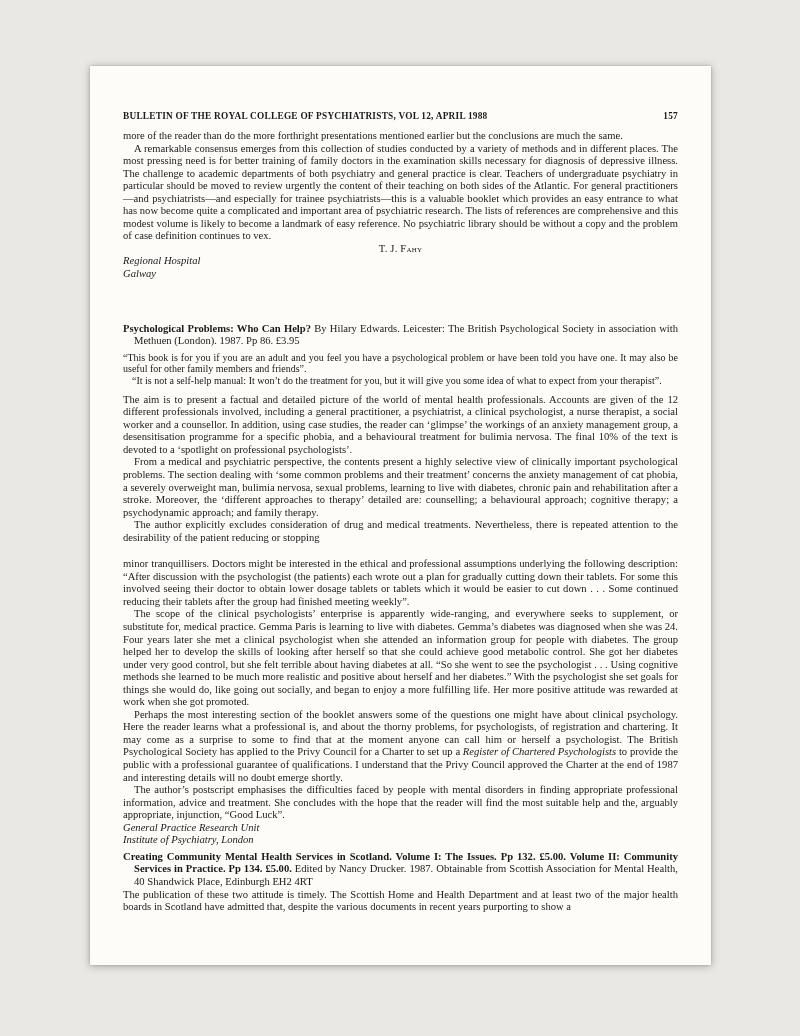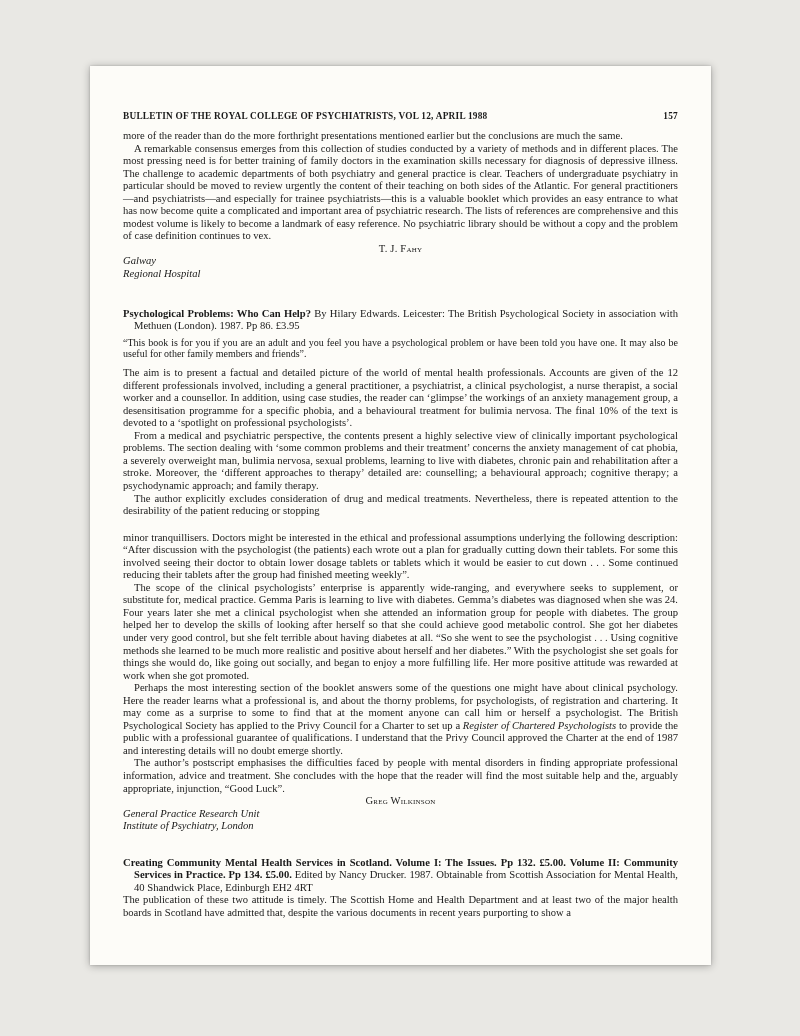--- a/index.html
+++ b/index.html
@@ -28,22 +28,22 @@
     flex: 1; min-width: 0;
     font-size: 10.6px; line-height: 1.185;
     color: #191919; text-align: justify;
   }
   .col p { margin: 0; }
   p.indent { text-indent: 11px; }
   .sig { text-align: center; font-variant: small-caps; letter-spacing: 0.2px; }
   .affil { font-style: italic; }
   .affil-gap { margin-top: 10px; }
   .affil-tight { margin-top: 1px; }
-  .review-edwards { margin-top: 27px; }
-  .review-drucker { margin-top: 24px; }
+  .review-edwards { margin-top: 42px; }
+  .review-drucker { margin-top: 4px; }
   .review-title { font-weight: bold; padding-left: 11px; text-indent: -11px; }
   .review-title .roman { font-weight: normal; }
   .quotes { font-size: 10px; line-height: 1.17; margin: 4px 0 7px 0; }
   .quotes p { margin: 0; }
   .quotes p.qindent { text-indent: 9px; }
   .italic { font-style: italic; margin-top: 48px; }
 </style>
 </head>
 <body>
 
@@ -54,45 +54,45 @@
     <span>157</span>
   </div>
 
   <div class="columns">
 
     <div class="col">
 
       <p>more of the reader than do the more forthright presentations mentioned earlier but the conclusions are much the same.</p>
       <p class="indent">A remarkable consensus emerges from this collection of studies conducted by a variety of methods and in different places. The most pressing need is for better training of family doctors in the examination skills necessary for diagnosis of depressive illness. The challenge to academic departments of both psychiatry and general practice is clear. Teachers of undergraduate psychiatry in particular should be moved to review urgently the content of their teaching on both sides of the Atlantic. For general practitioners—and psychiatrists—and especially for trainee psychiatrists—this is a valuable booklet which provides an easy entrance to what has now become quite a complicated and important area of psychiatric research. The lists of references are comprehensive and this modest volume is likely to become a landmark of easy reference. No psychiatric library should be without a copy and the problem of case definition continues to vex.</p>
       <p class="sig">T. J. Fahy</p>
+      <p class="affil affil-gap">Regional Hospital</p>
       <p class="affil">Galway</p>
-      <p class="affil affil-gap">Regional Hospital</p>
 
       <div class="review-edwards">
         <p class="review-title"><span>Psychological Problems: Who Can Help?</span><span class="roman"> By Hilary Edwards. Leicester: The British Psychological Society in association with Methuen (London). 1987. Pp 86. £3.95</span></p>
 
         <div class="quotes">
           <p>“This book is for you if you are an adult and you feel you have a psychological problem or have been told you have one. It may also be useful for other family members and friends”.</p>
+          <p class="qindent">“It is not a self-help manual: It won’t do the treatment for you, but it will give you some idea of what to expect from your therapist”.</p>
         </div>
 
         <p>The aim is to present a factual and detailed picture of the world of mental health professionals. Accounts are given of the 12 different professionals involved, including a general practitioner, a psychiatrist, a clinical psychologist, a nurse therapist, a social worker and a counsellor. In addition, using case studies, the reader can ‘glimpse’ the workings of an anxiety management group, a desensitisation programme for a specific phobia, and a behavioural treatment for bulimia nervosa. The final 10% of the text is devoted to a ‘spotlight on professional psychologists’.</p>
         <p class="indent">From a medical and psychiatric perspective, the contents present a highly selective view of clinically important psychological problems. The section dealing with ‘some common problems and their treatment’ concerns the anxiety management of cat phobia, a severely overweight man, bulimia nervosa, sexual problems, learning to live with diabetes, chronic pain and rehabilitation after a stroke. Moreover, the ‘different approaches to therapy’ detailed are: counselling; a behavioural approach; cognitive therapy; a psychodynamic approach; and family therapy.</p>
         <p class="indent">The author explicitly excludes consideration of drug and medical treatments. Nevertheless, there is repeated attention to the desirability of the patient reducing or stopping</p>
       </div>
 
     </div>
 
     <div class="col">
 
       <p>minor tranquillisers. Doctors might be interested in the ethical and professional assumptions underlying the following description: “After discussion with the psychologist (the patients) each wrote out a plan for gradually cutting down their tablets. For some this involved seeing their doctor to obtain lower dosage tablets or tablets which it would be easier to cut down . . . Some continued reducing their tablets after the group had finished meeting weekly”.</p>
       <p class="indent">The scope of the clinical psychologists’ enterprise is apparently wide-ranging, and everywhere seeks to supplement, or substitute for, medical practice. Gemma Paris is learning to live with diabetes. Gemma’s diabetes was diagnosed when she was 24. Four years later she met a clinical psychologist when she attended an information group for people with diabetes. The group helped her to develop the skills of looking after herself so that she could achieve good metabolic control. She got her diabetes under very good control, but she felt terrible about having diabetes at all. “So she went to see the psychologist . . . Using cognitive methods she learned to be much more realistic and positive about herself and her diabetes.” With the psychologist she set goals for things she would do, like going out socially, and began to enjoy a more fulfilling life. Her more positive attitude was rewarded at work when she got promoted.</p>
       <p class="indent"><span>Perhaps the most interesting section of the booklet answers some of the questions one might have about clinical psychology. Here the reader learns what a professional is, and about the thorny problems, for psychologists, of registration and chartering. It may come as a surprise to some to find that at the moment anyone can call him or herself a psychologist. The British Psychological Society has applied to the Privy Council for a Charter to set up a </span><span class="italic">Register of Chartered Psychologists</span><span> to provide the public with a professional guarantee of qualifications. I understand that the Privy Council approved the Charter at the end of 1987 and interesting details will no doubt emerge shortly.</span></p>
       <p class="indent">The author’s postscript emphasises the difficulties faced by people with mental disorders in finding appropriate professional information, advice and treatment. She concludes with the hope that the reader will find the most suitable help and the, arguably appropriate, injunction, “Good Luck”.</p>
 
-      <p class="sig">Greg Wilkinson</p>
       <p class="affil affil-tight">General Practice Research Unit</p>
       <p class="affil">Institute of Psychiatry, London</p>
 
       <div class="review-drucker">
         <p class="review-title"><span>Creating Community Mental Health Services in Scotland. Volume I: The Issues. Pp 132. £5.00. Volume II: Community Services in Practice. Pp 134. £5.00.</span><span class="roman"> Edited by Nancy Drucker. 1987. Obtainable from Scottish Association for Mental Health, 40 Shandwick Place, Edinburgh EH2 4RT</span></p>
         <p>The publication of these two attitude is timely. The Scottish Home and Health Department and at least two of the major health boards in Scotland have admitted that, despite the various documents in recent years purporting to show a</p>
       </div>
 
     </div>
 

